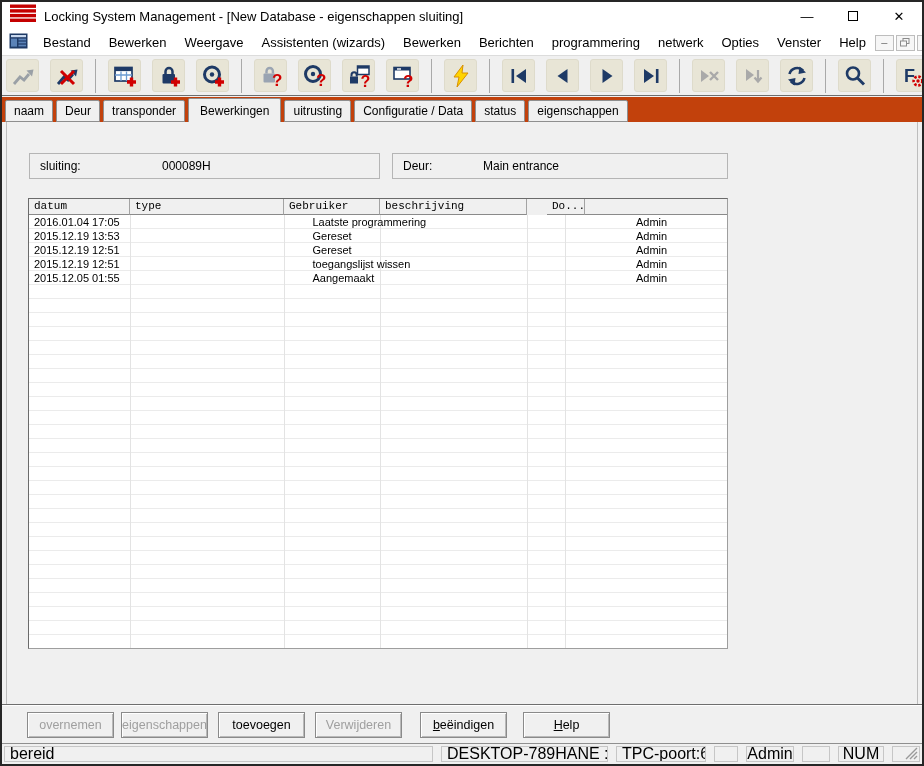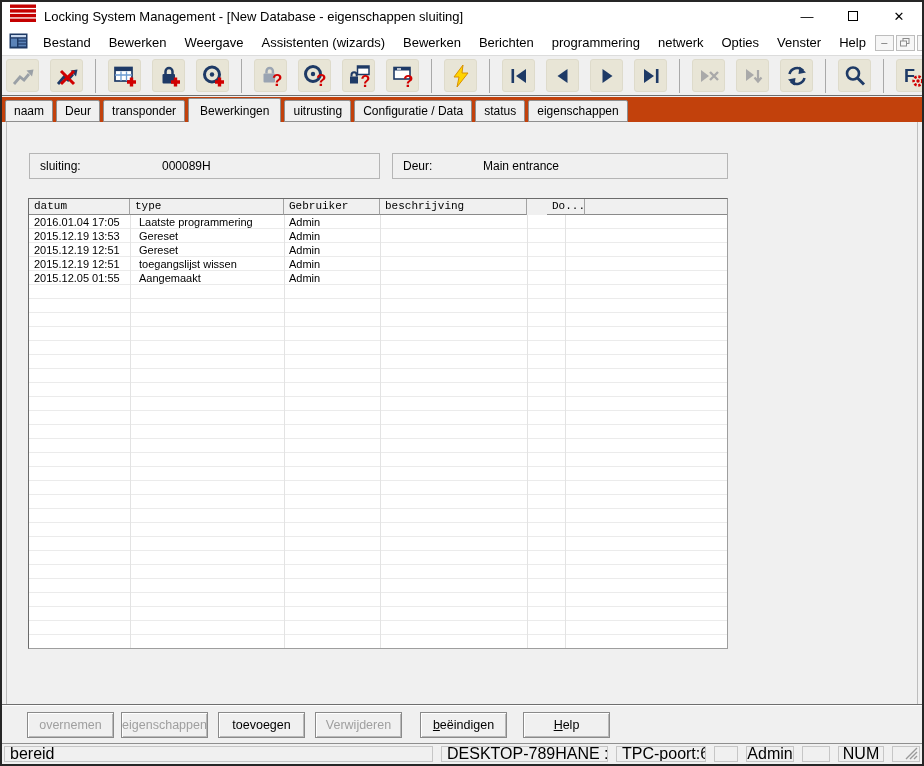--- a/index.html
+++ b/index.html
@@ -50,21 +50,21 @@
   .fp-deur .fp-label{ width:90px; }
 
   
   .grid{ position:absolute; left:26px; top:76px; width:700px; height:451px;
          border:1px solid; border-color:#6b6b6b #9e9e9e #9e9e9e #6b6b6b; background:#fff; display:flex; flex-direction:column; }
   .grid-header{ height:16px; flex:none; display:flex; background:#f0f0f0; font-size:11px; color:#000; }
   .gh-cell{ border-right:1px solid #a3a3a3; border-bottom:1px solid #8a8a8a; padding:1px 0 0 5px; white-space:nowrap; overflow:hidden;font-family:Liberation Mono, monospace; }
   .grid-body{ flex:1; position:relative; overflow:hidden;
       background:repeating-linear-gradient(to bottom,#ffffff 0px,#ffffff 13px,#ebebeb 13px,#ebebeb 14px); }
   .col-sep{ position:absolute; top:0; bottom:0; width:1px; background:#e3e3e3; }
-  .grid-row{ height:14px; display:flex; font-size:11px; line-height:14px; color:#000; position:relative; z-index:1; }
+  .grid-row{ height:14px; display:flex; font-size:11px; line-height:14px; color:#000; position:relative; z-index:1;justify-content:space-between; }
   .gr-cell{ white-space:nowrap; overflow:hidden; padding-left:5px; }
   .w-datum{ width:101px; flex:none; } .w-type{ width:154px; flex:none; } .w-gebr{ width:96px; flex:none; }
   .w-beschr{ width:147px; flex:none; } .w-do{ width:38px; flex:none;margin-left:20px; } .w-rest{ flex:1; }
   .grid-row .w-type{ padding-left:9px; }
 
   
   .footer{ height:39px; flex:none; position:relative; background:#f0f0f0;
            border-top:1px solid #6e6e6e; box-shadow:inset 0 1px 0 #ffffff; }
   .btn{ position:absolute; top:7px; width:87px; height:26px; background:#f0f0f0; font-size:12.5px; color:#000;
         border:1px solid #8a8a8a; box-shadow:inset 1px 1px 0 #ffffff, inset -1px -1px 0 #b9b9b9;

